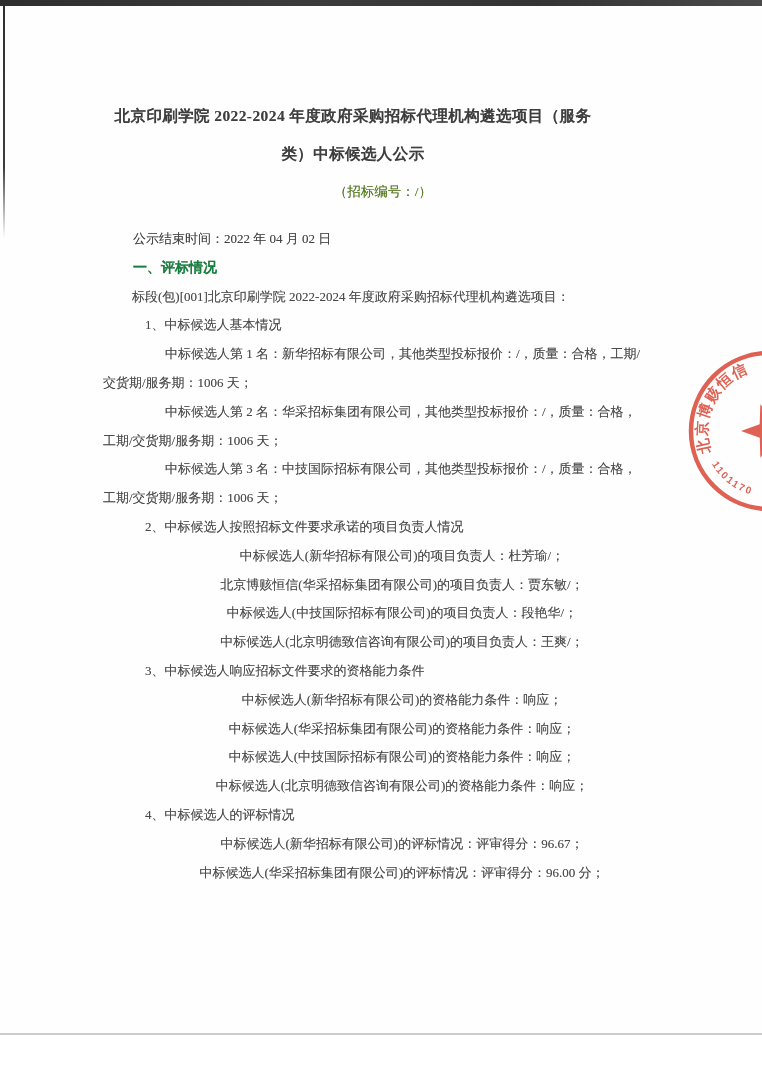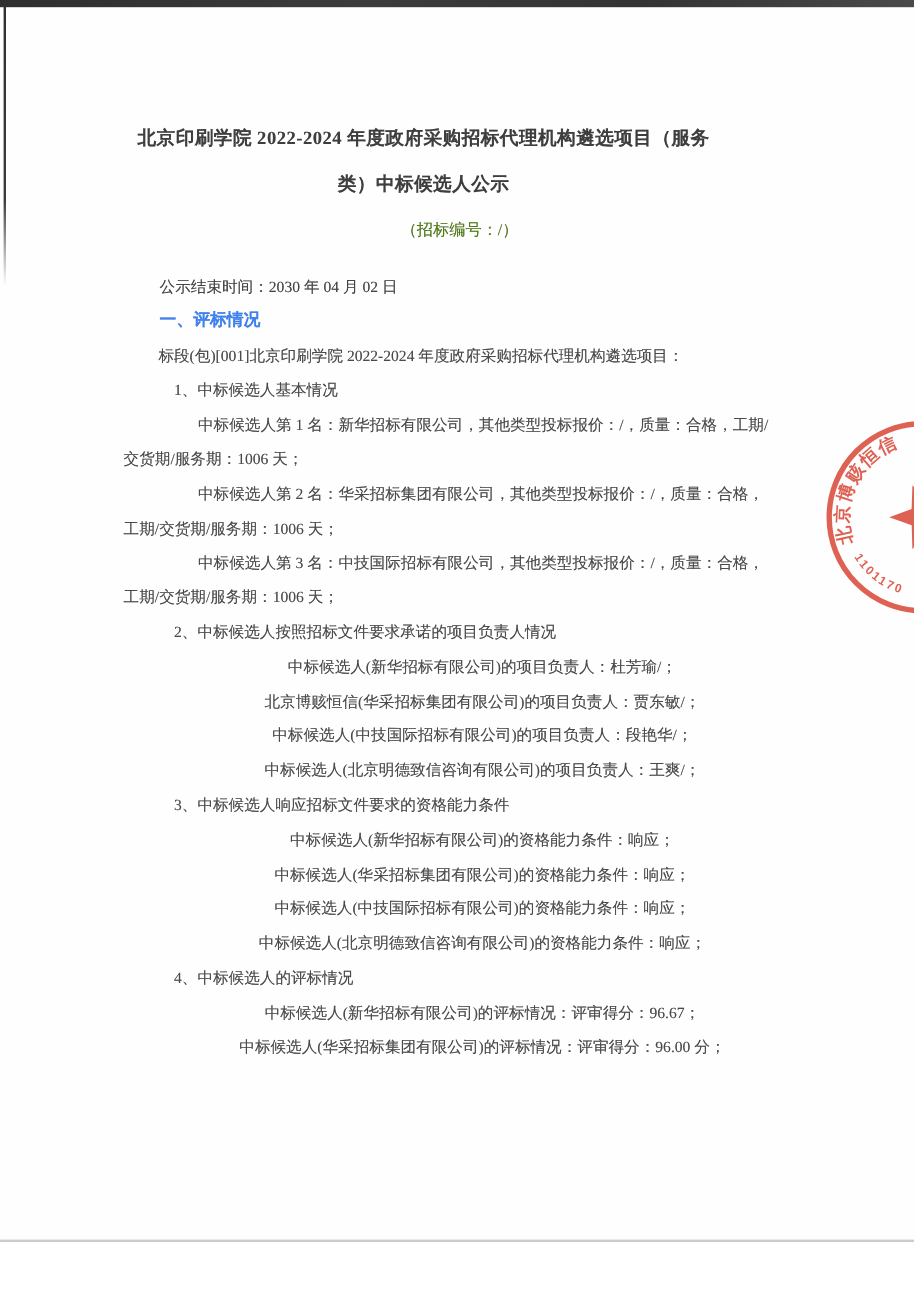--- a/index.html
+++ b/index.html
@@ -46,21 +46,21 @@
     margin-left: 30px; width: 500px;
     font-size: 13.5px; text-align: center; line-height: 38px;
     color: #4d7c0f;
   }
   .meta {
     margin-top: 14px !important; margin-left: 30px !important;
     line-height: 28.8px; color: #444;
   }
   .section-heading {
     margin-left: 30px !important;
-    font-size: 14px; font-weight: bold; color: #3b82f6;
+    font-size: 14px; font-weight: bold; color: #15803d;
     line-height: 28.8px;
   }
   .lot { margin-left: 29px !important; line-height: 28.8px; }
   .subhead { margin-left: 42px !important; line-height: 28.8px; }
   .cand { margin-left: 0 !important; text-indent: 62px; line-height: 28.8px; }
   .detail { margin-left: 60px !important; line-height: 28.8px; text-align: center; }
   
   .seal {
     position: absolute; left: 669px; top: 331px;
     width: 200px; height: 200px;
@@ -73,21 +73,21 @@
 <div class="page">
 
   <div class="scan-top"></div>
   <div class="scan-left"></div>
   <div class="scan-bottom"></div>
 
   <div class="content">
     <h1 class="title">北京印刷学院 2022-2024 年度政府采购招标代理机构遴选项目（服务类）中标候选人公示</h1>
     <div class="subtitle">（招标编号：/）</div>
 
-    <p class="meta">公示结束时间：2030 年 04 月 02 日</p>
+    <p class="meta">公示结束时间：2022 年 04 月 02 日</p>
 
     <h2 class="section-heading">一、评标情况</h2>
 
     <p class="lot">标段(包)[001]北京印刷学院 2022-2024 年度政府采购招标代理机构遴选项目：</p>
 
     <p class="subhead">1、中标候选人基本情况</p>
     <p class="cand">中标候选人第 1 名：新华招标有限公司，其他类型投标报价：/，质量：合格，工期/交货期/服务期：1006 天；</p>
     <p class="cand">中标候选人第 2 名：华采招标集团有限公司，其他类型投标报价：/，质量：合格，工期/交货期/服务期：1006 天；</p>
     <p class="cand">中标候选人第 3 名：中技国际招标有限公司，其他类型投标报价：/，质量：合格，工期/交货期/服务期：1006 天；</p>
 

